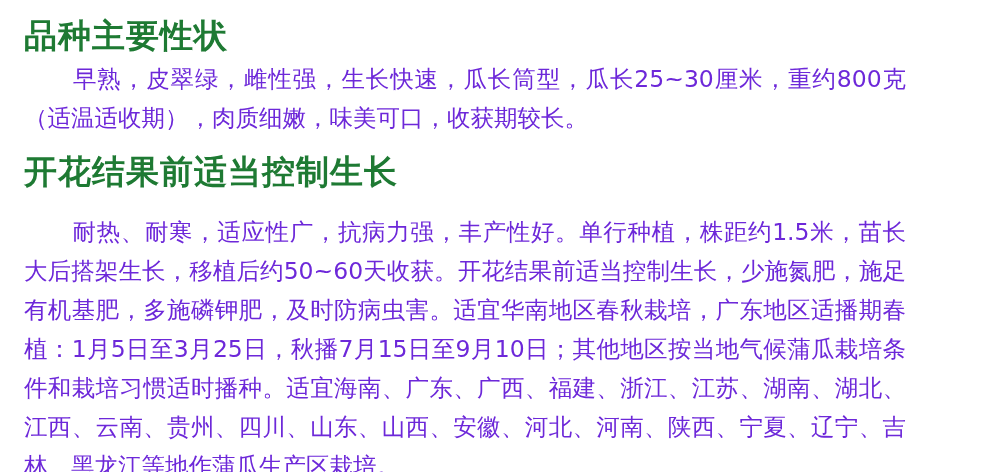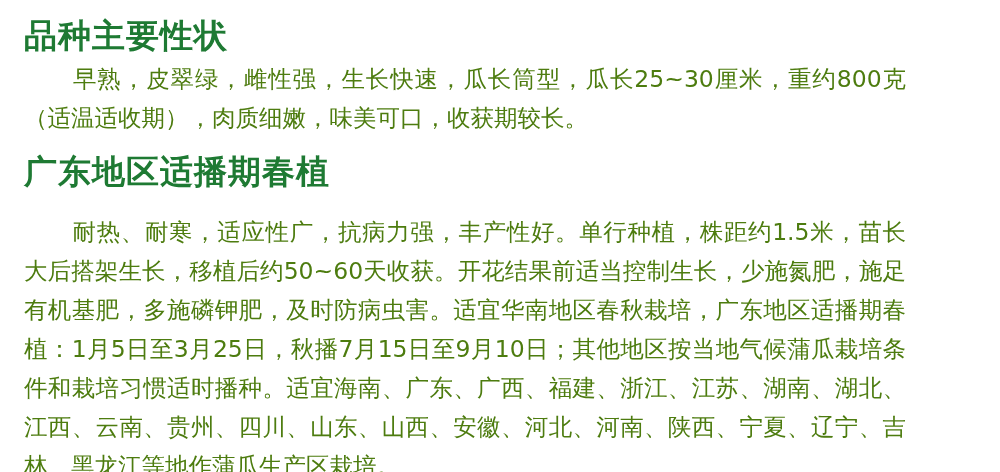--- a/index.html
+++ b/index.html
@@ -30,21 +30,21 @@
     margin: 0 0 2px 2px;
     white-space: nowrap;
   }
   .heading-2 {
     margin-top: 12px;
   }
   .body-text {
     font-family: "DejaVu Sans", "Liberation Sans", sans-serif;
     font-size: 23.5px;
     line-height: 39px;
-    color: #4d7c0f;
+    color: #6d28d9;
     text-align: justify;
     text-justify: inter-ideograph;
     margin: 0 0 0 2px;
     letter-spacing: 0px;
   }
   .indent {
     display: inline-block;
     width: 48px;
   }
   .para-1 {
@@ -56,17 +56,17 @@
 </style>
 </head>
 <body>
 
 <div class="page">
 
   <h2 class="section-heading heading-1">品种主要性状</h2>
 
   <p class="body-text para-1"><span class="indent"></span><span>早熟，皮翠绿，雌性强，生长快速，瓜长筒型，瓜长25~30厘米，重约800克（适温适收期），肉质细嫩，味美可口，收获期较长。</span></p>
 
-  <h2 class="section-heading heading-2">广东地区适播期春植</h2>
+  <h2 class="section-heading heading-2">开花结果前适当控制生长</h2>
 
   <p class="body-text para-2"><span class="indent"></span><span>耐热、耐寒，适应性广，抗病力强，丰产性好。单行种植，株距约1.5米，苗长大后搭架生长，移植后约50~60天收获。开花结果前适当控制生长，少施氮肥，施足有机基肥，多施磷钾肥，及时防病虫害。适宜华南地区春秋栽培，广东地区适播期春植：1月5日至3月25日，秋播7月15日至9月10日；其他地区按当地气候蒲瓜栽培条件和栽培习惯适时播种。适宜海南、广东、广西、福建、浙江、江苏、湖南、湖北、江西、云南、贵州、四川、山东、山西、安徽、河北、河南、陕西、宁夏、辽宁、吉林、黑龙江等地作蒲瓜生产区栽培。</span></p>
 
 </div>
 
 </body></html>

